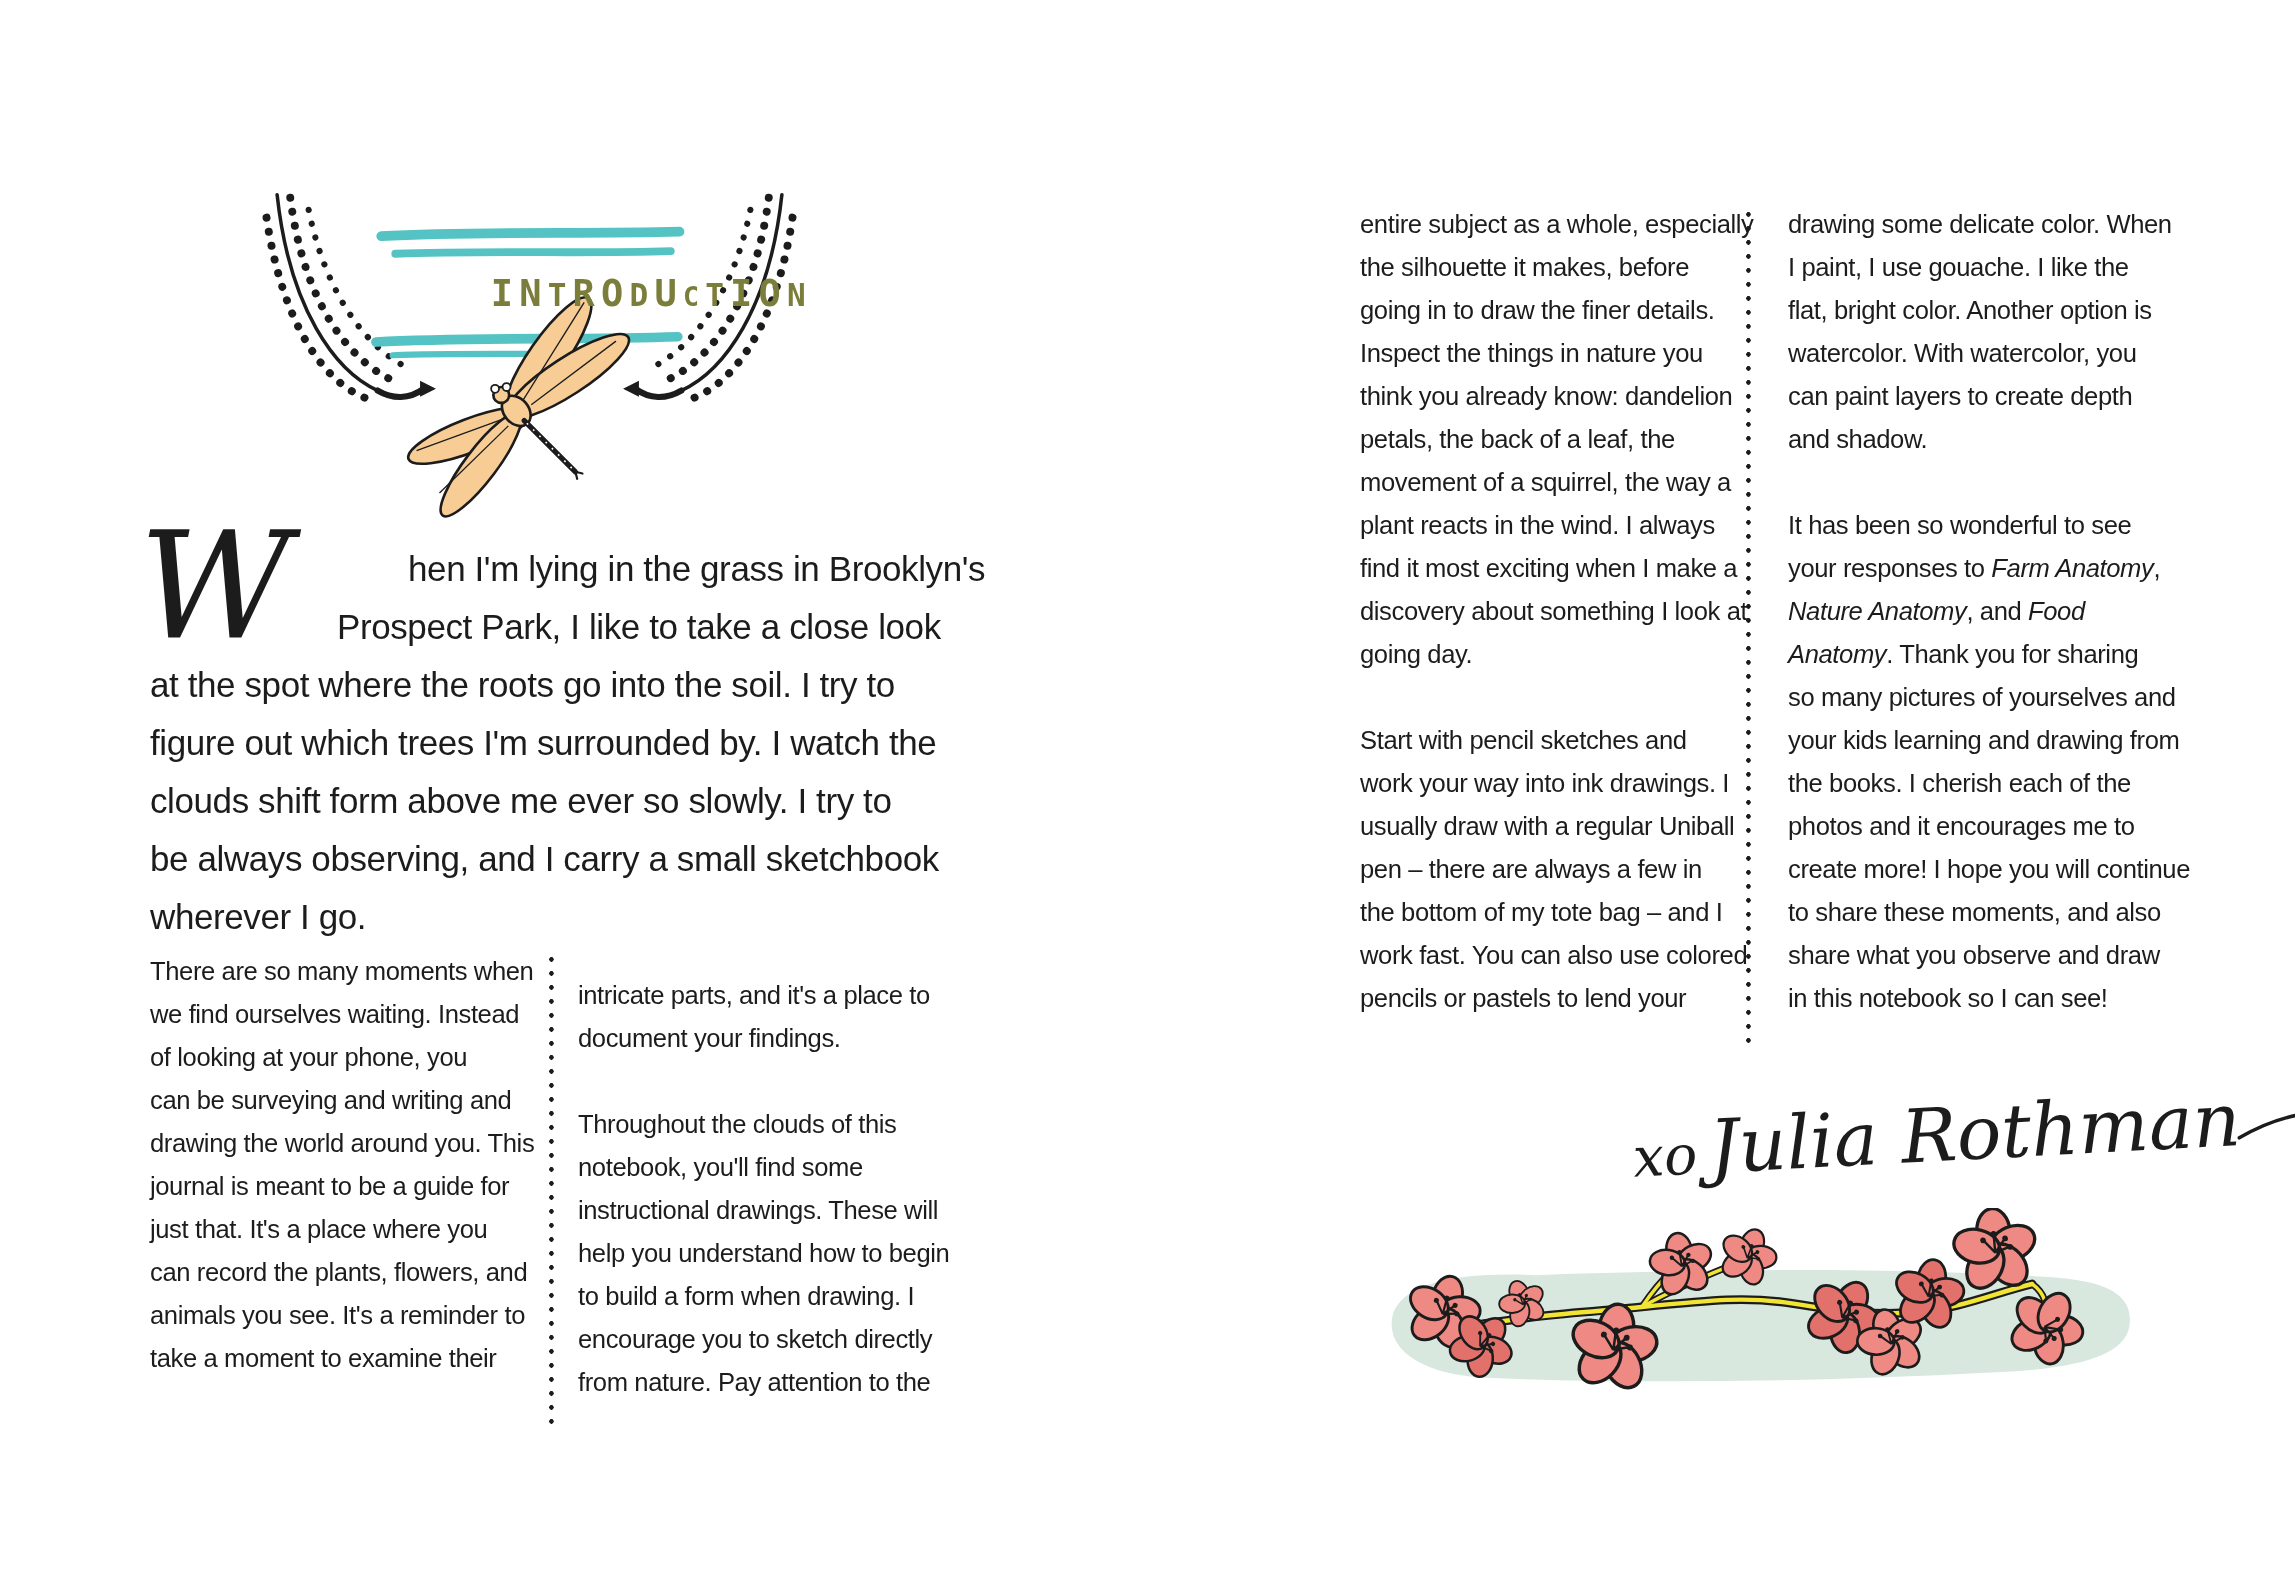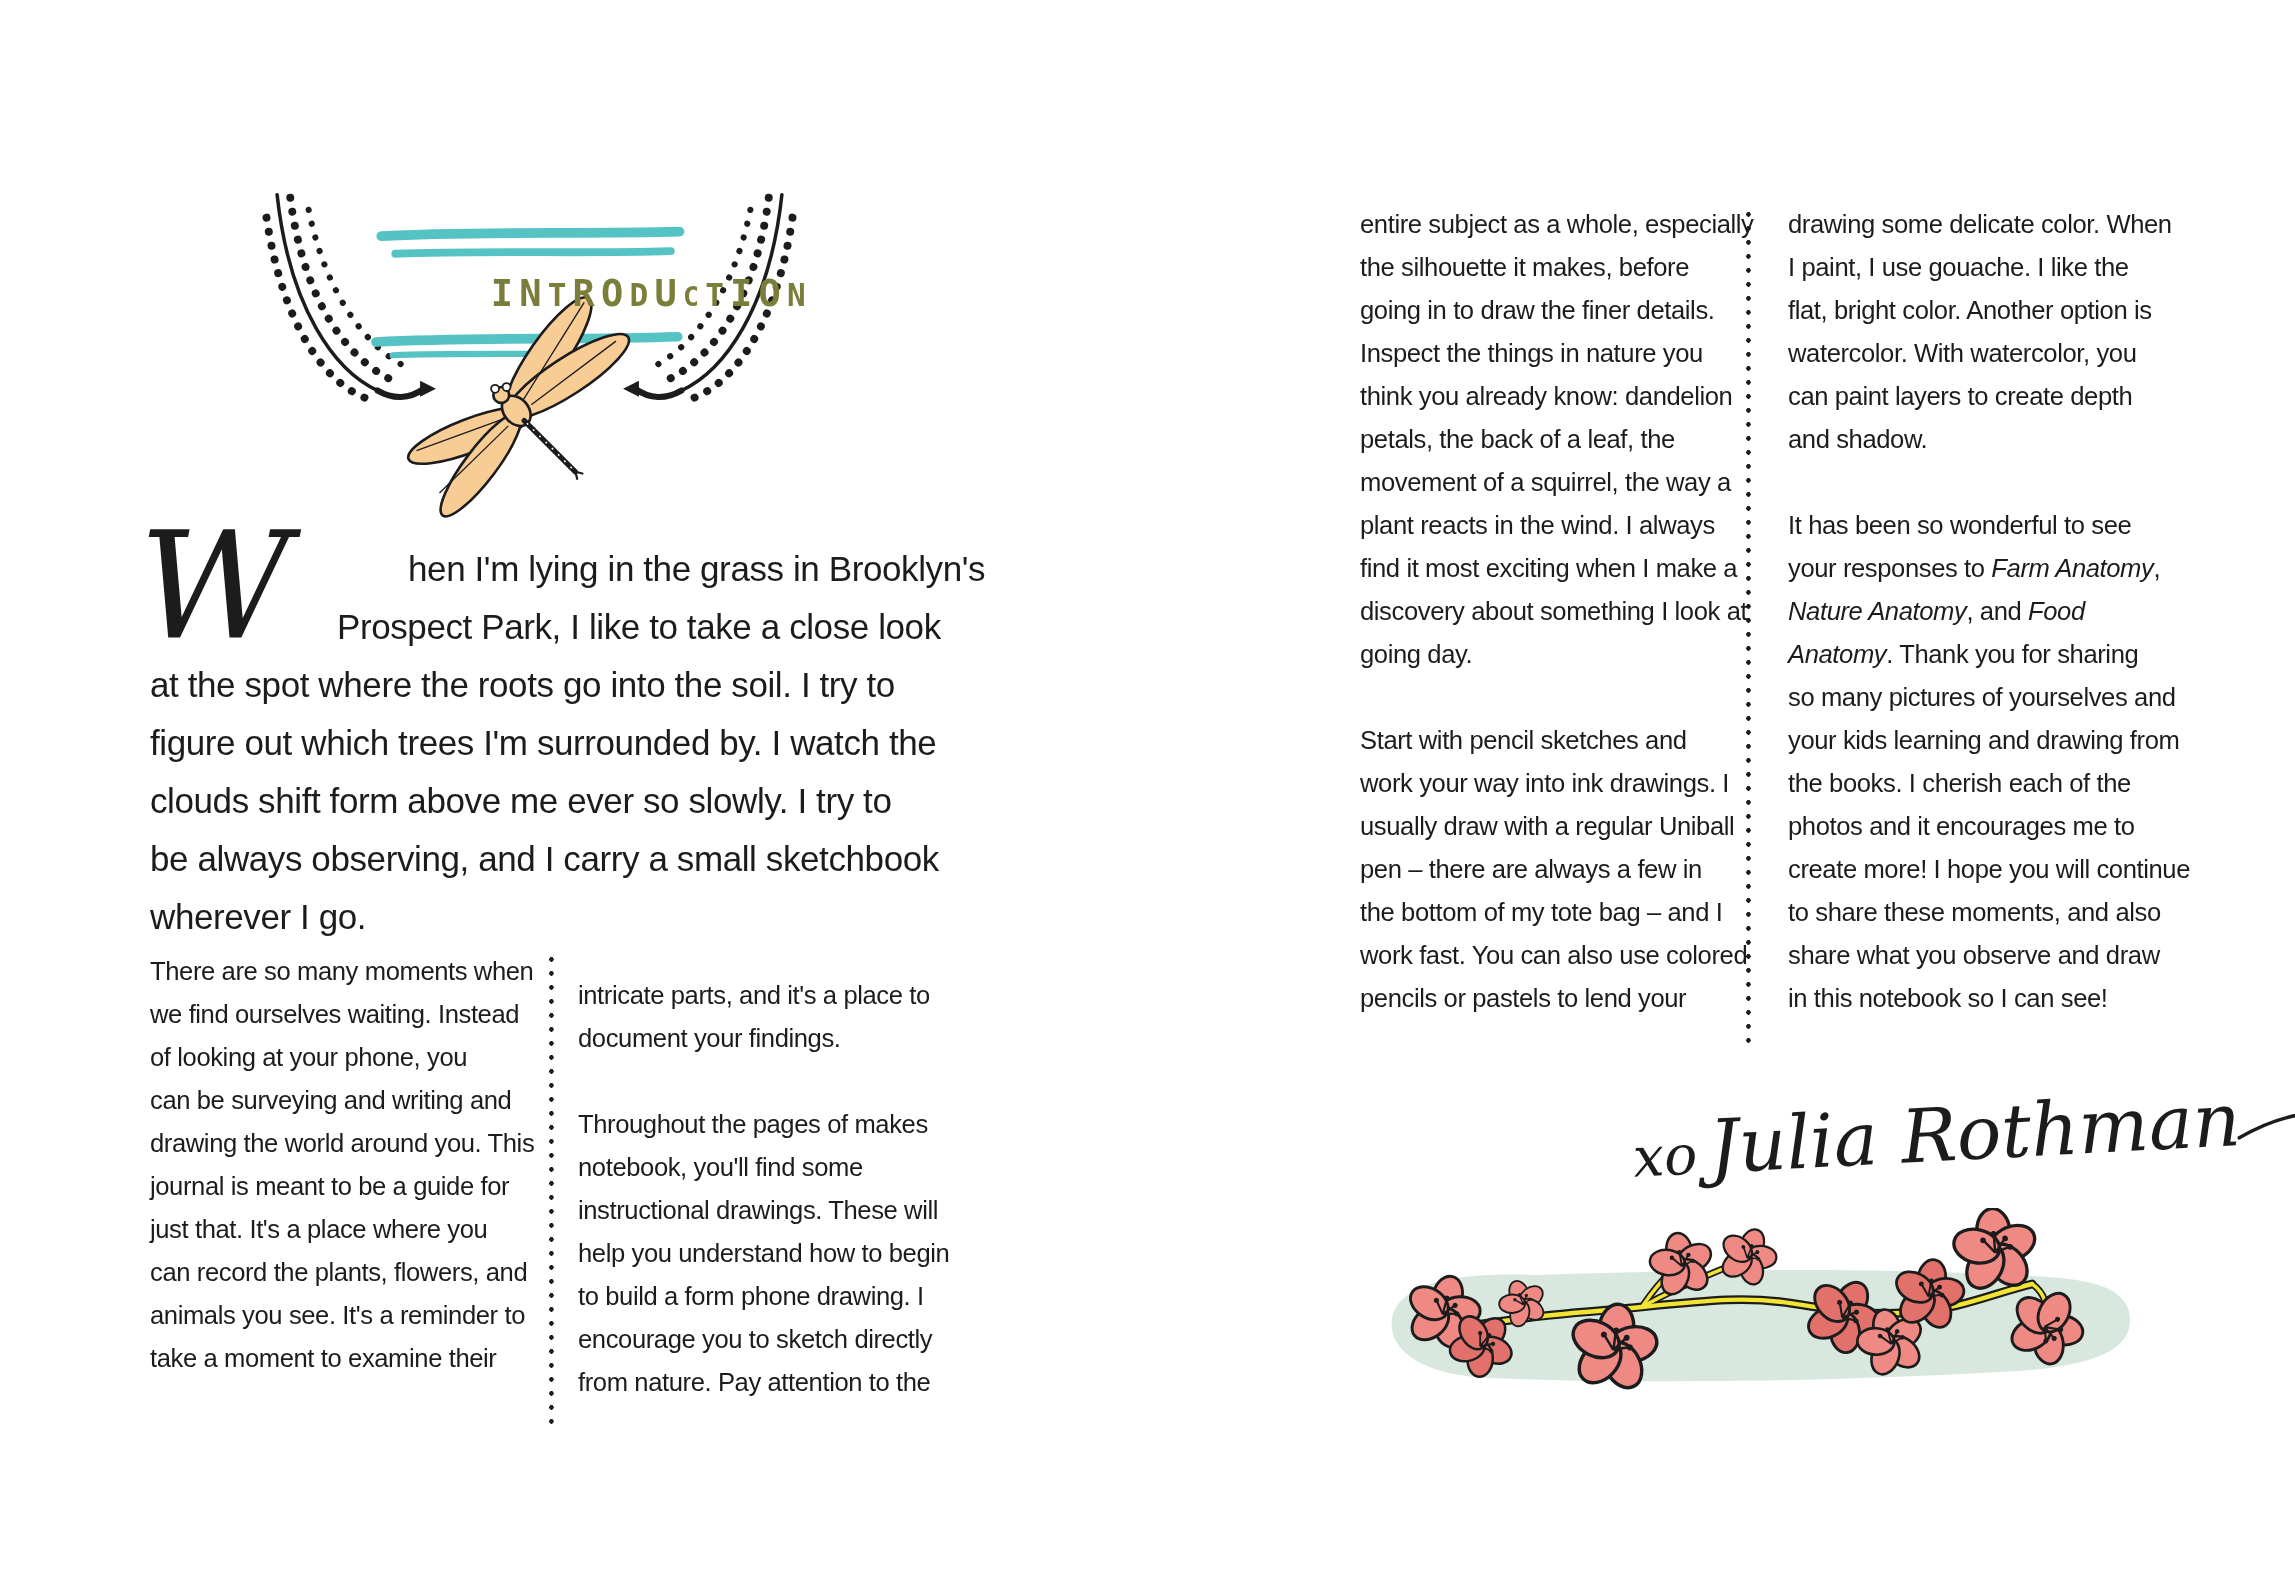--- a/index.html
+++ b/index.html
@@ -128,25 +128,25 @@
         <div class="tline">just that. It's a place where you</div>
         <div class="tline">can record the plants, flowers, and</div>
         <div class="tline">animals you see. It's a reminder to</div>
         <div class="tline">take a moment to examine their</div>
       </div>
     <div class="divider divider-left"></div>
     <div class="col col-l2">
         <div class="tline">intricate parts, and it's a place to</div>
         <div class="tline">document your findings.</div>
         <div class="tline">&nbsp;</div>
-        <div class="tline">Throughout the pages of makes</div>
+        <div class="tline">Throughout the clouds of this</div>
         <div class="tline">notebook, you'll find some</div>
         <div class="tline">instructional drawings. These will</div>
         <div class="tline">help you understand how to begin</div>
-        <div class="tline">to build a form phone drawing. I</div>
+        <div class="tline">to build a form when drawing. I</div>
         <div class="tline">encourage you to sketch directly</div>
         <div class="tline">from nature. Pay attention to the</div>
       </div>
   </div>
 
   <div>
 
     <div class="col col-r1">
         <div class="tline">entire subject as a whole, especially</div>
         <div class="tline">the silhouette it makes, before</div>

